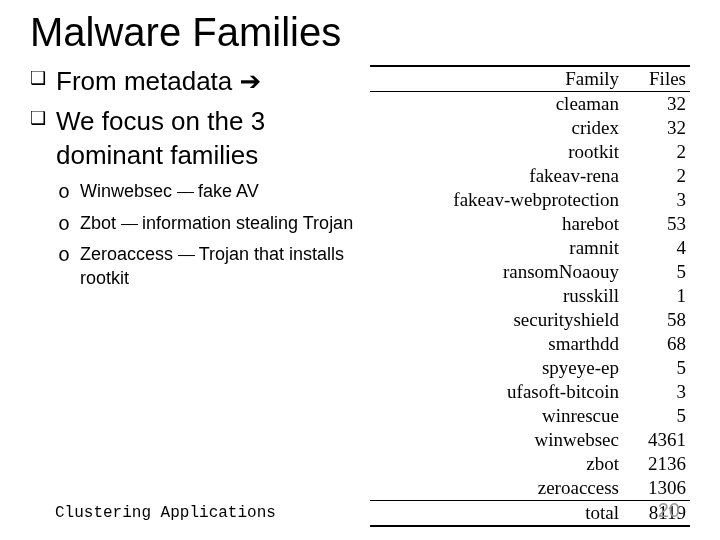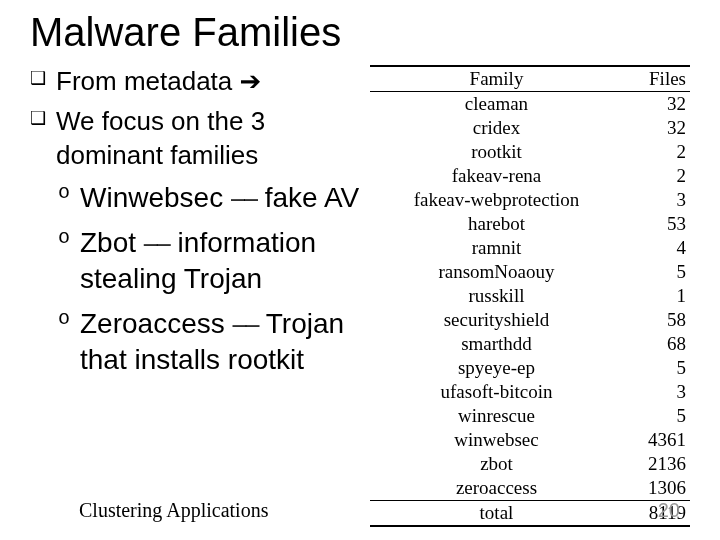--- a/index.html
+++ b/index.html
@@ -6,28 +6,28 @@
   html, body { width: 720px; height: 540px; background: #fff; font-family: "Trebuchet MS", "Verdana", sans-serif; color: #000; }
   .slide { position: relative; width: 720px; height: 540px; padding: 10px 4px 0 0; }
   .title { font-size: 40px; font-weight: normal; padding: 0 0 10px 30px; color: #000; letter-spacing: 0px; }
   .columns { display: flex; flex-direction: row; }
   .left { width: 370px; padding-left: 30px; }
   .right { width: 320px; font-family: "Times New Roman", serif; font-size: 19px; }
   ul.lvl1 { list-style: none; padding: 0; margin-top: 0; }
   ul.lvl1 > li { font-size: 26px; line-height: 1.3; margin-bottom: 6px; padding-left: 26px; position: relative; }
   ul.lvl1 > li::before { content: "❑"; position: absolute; left: 0; top: 2px; font-size: 18px; color: #000; }
   ul.lvl2 { list-style: none; padding: 0; margin-top: 8px; }
-  ul.lvl2 > li { font-size: 28px; line-height: 1.3; margin-bottom: 8px; padding-left: 50px; position: relative; }
+  ul.lvl2 > li { font-size: 18px; line-height: 1.3; margin-bottom: 8px; padding-left: 50px; position: relative; }
   ul.lvl2 > li::before { content: "o"; position: absolute; left: 28px; top: 0; font-size: 20px; font-family: "Courier New", monospace; }
   .arrow { font-family: "Arial", sans-serif; }
   .dash { letter-spacing: -1px; }
-  .footer { position: absolute; bottom: 18px; left: 55px; font-size: 20px; font-family: Liberation Serif, serif; margin-left: 24px; }
+  .footer { position: absolute; bottom: 18px; left: 55px; font-size: 16px; font-family: Liberation Mono, monospace; }
   .pagenum { position: absolute; bottom: 18px; right: 40px; font-size: 20px; color: #999; font-family: "Trebuchet MS", sans-serif; }
   table.family { border-collapse: collapse; width: 100%; }
-  table.family th, table.family td { padding: 1px 4px; text-align: center; }
+  table.family th, table.family td { padding: 1px 4px; text-align: right; }
   table.family th:last-child, table.family td:last-child { text-align: right; }
   table.family thead tr { border-top: 2px solid #000; border-bottom: 1px solid #000; }
   table.family tbody tr.totalrow td { border-top: 1px solid #000; }
   table.family tbody tr:last-child td { border-bottom: 2px solid #000; }
   table.family th { font-weight: normal; }
 </style>
 </head>
 <body>
 
 <div class="slide">

